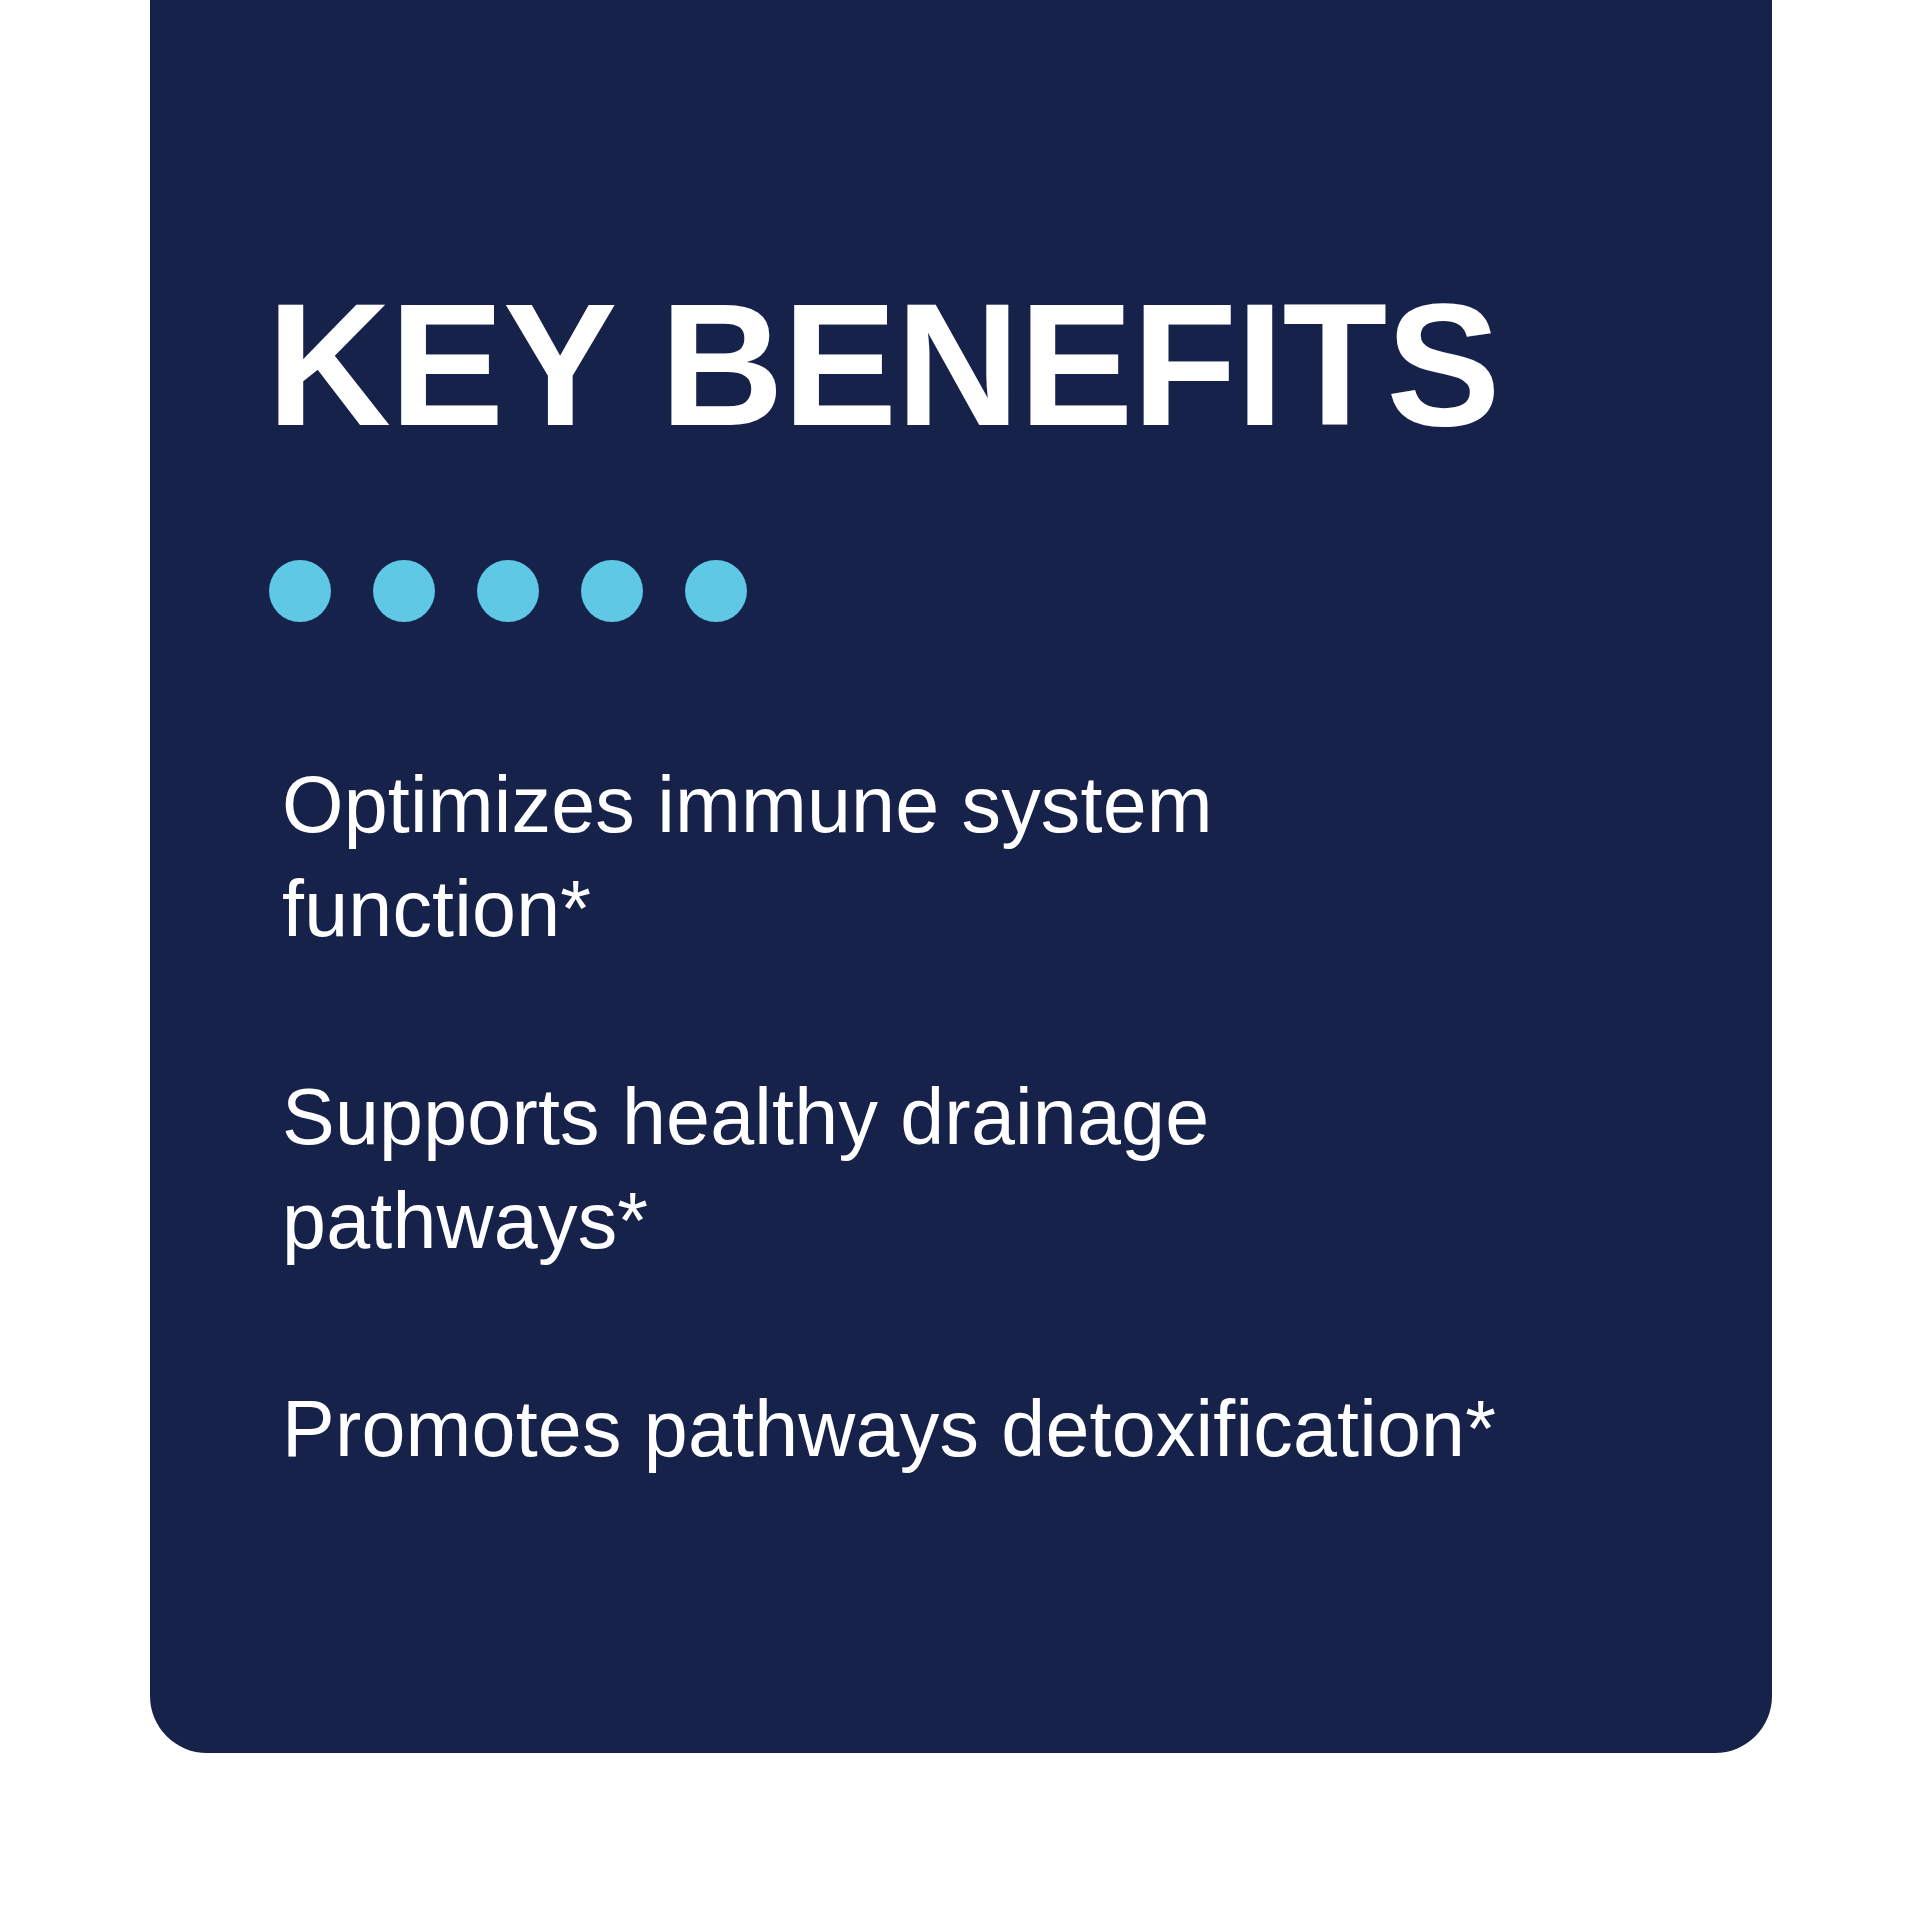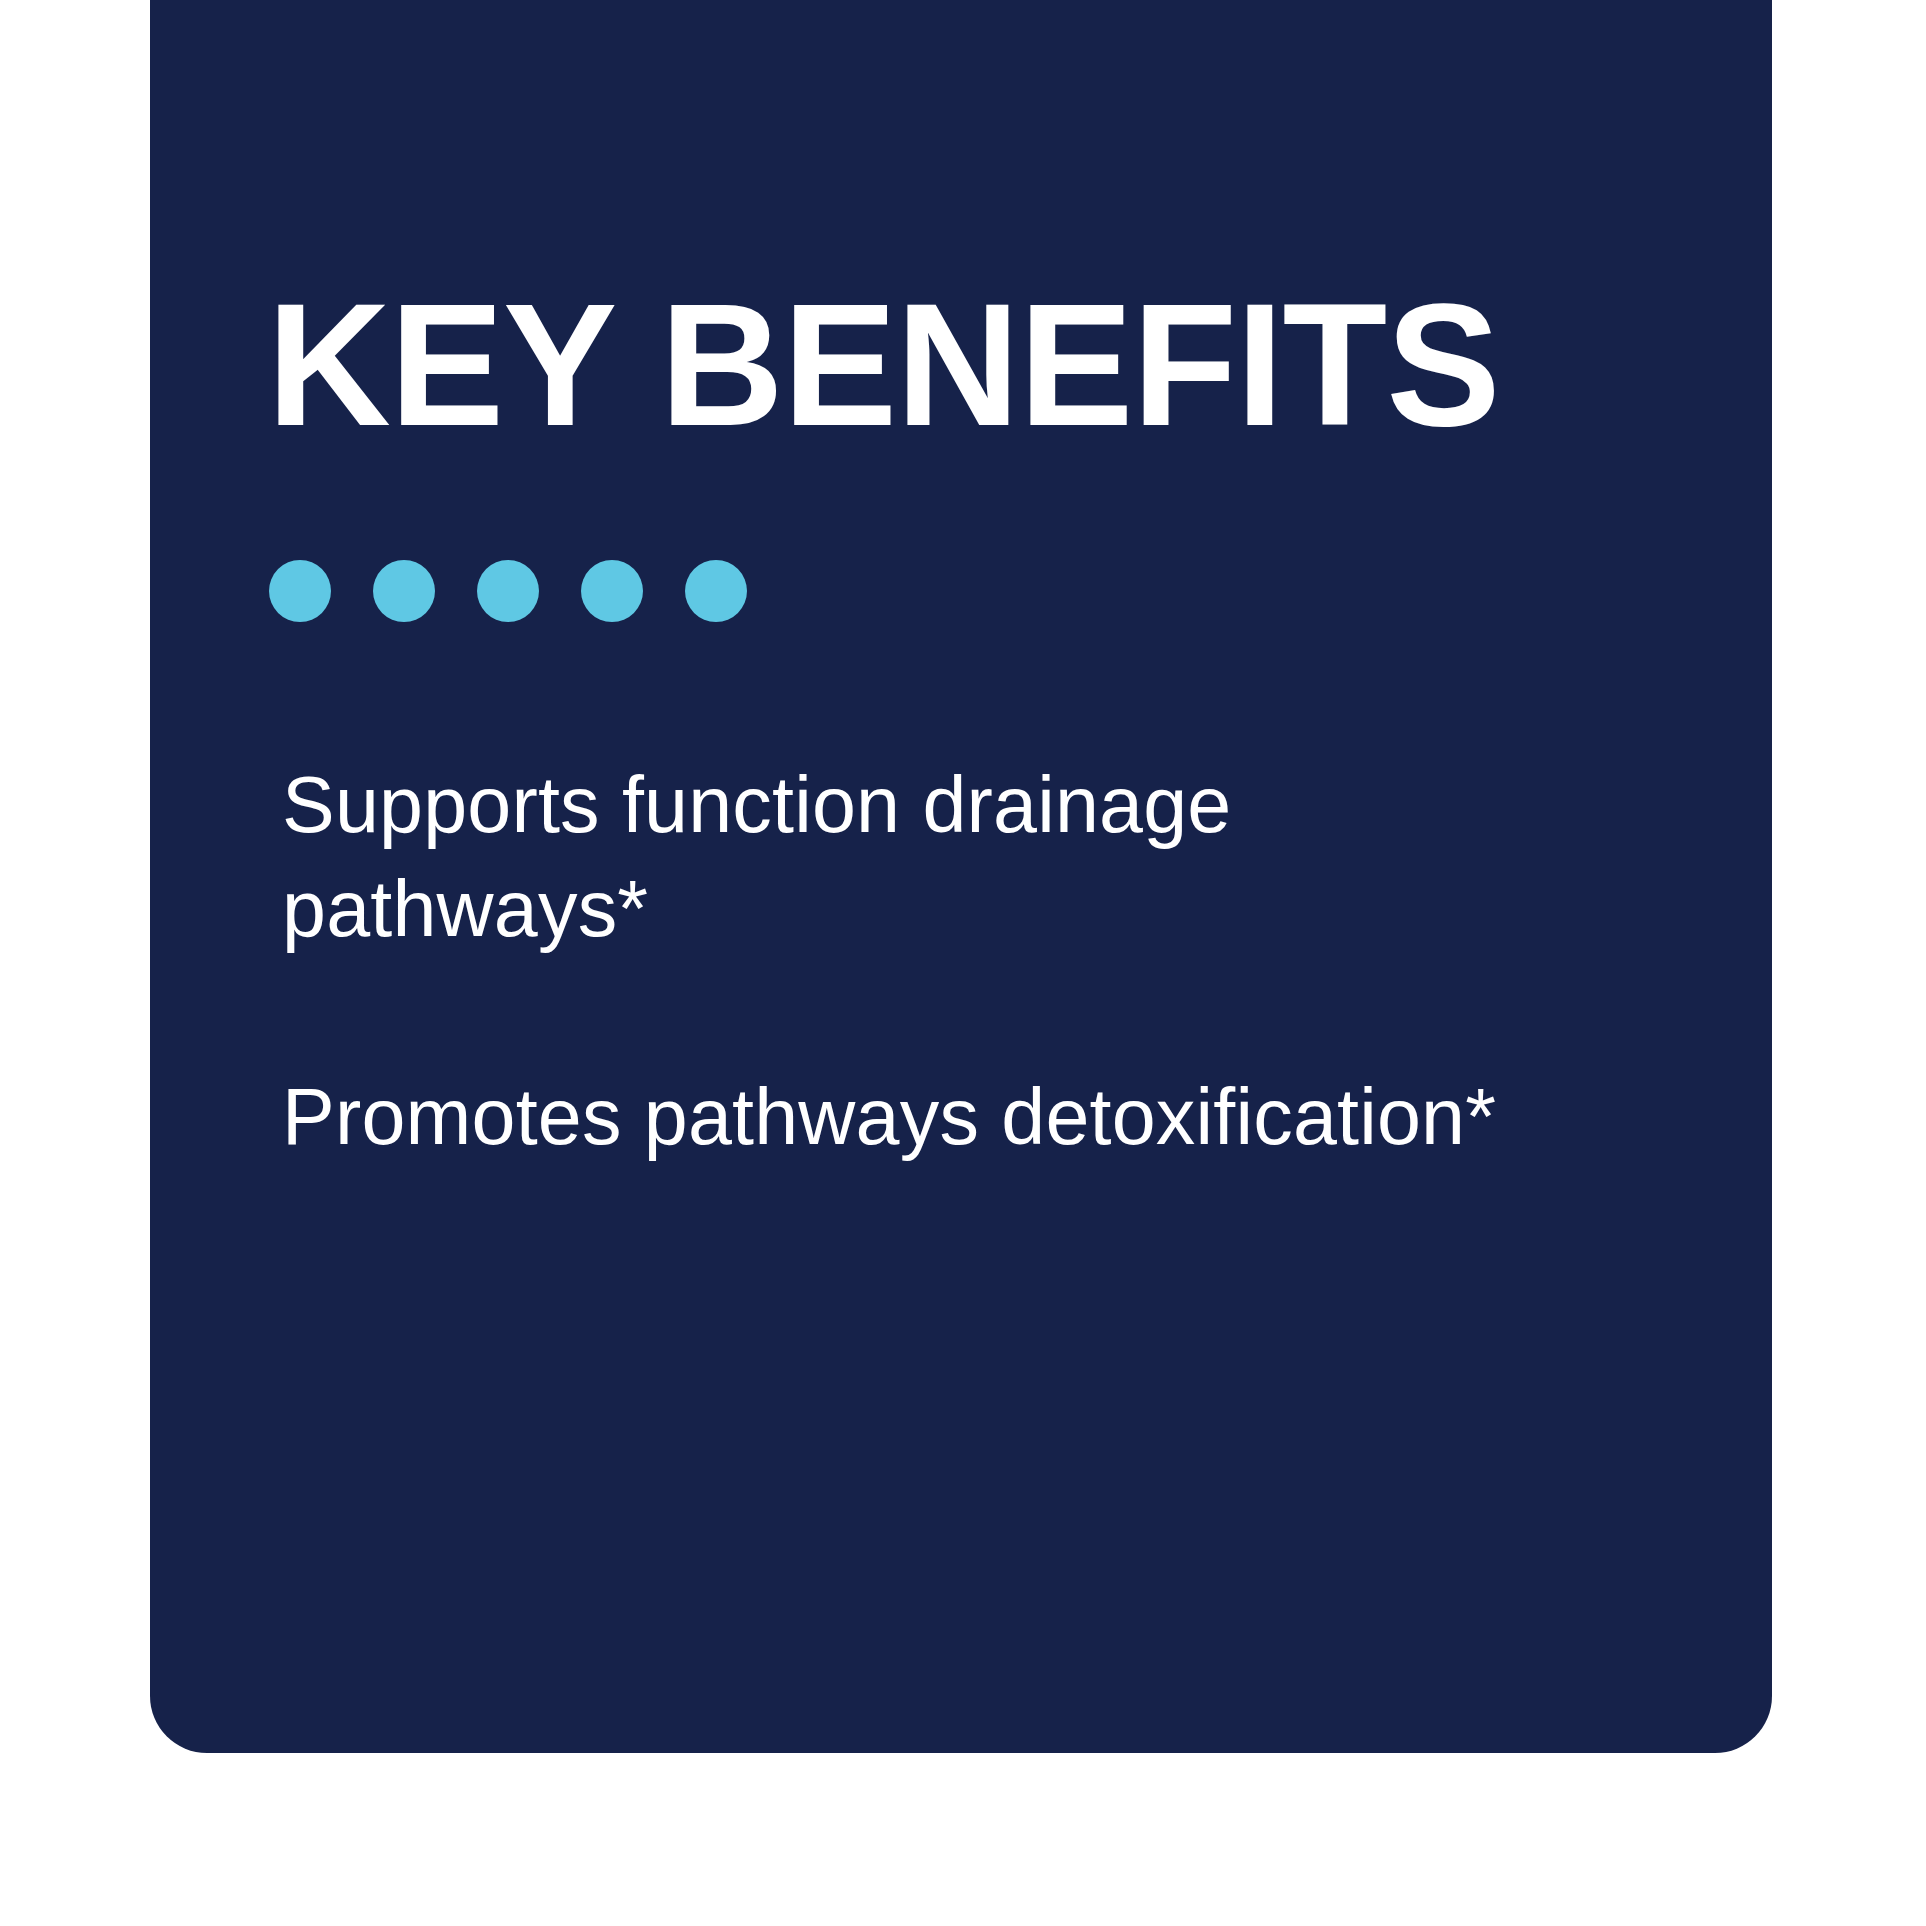--- a/index.html
+++ b/index.html
@@ -95,18 +95,19 @@
 
   <div id="dot-row">
     <span class="dot"></span>
     <span class="dot"></span>
     <span class="dot"></span>
     <span class="dot"></span>
     <span class="dot"></span>
   </div>
 
   <ul id="benefits-list">
-    <li class="benefit-item">Supports function drainage pathways*</li>
+    <li class="benefit-item">Optimizes immune system function*</li>
+    <li class="benefit-item">Supports healthy drainage pathways*</li>
     <li class="benefit-item">Promotes pathways detoxification*</li>
   </ul>
 
 </div>
 
 
 </body></html>

